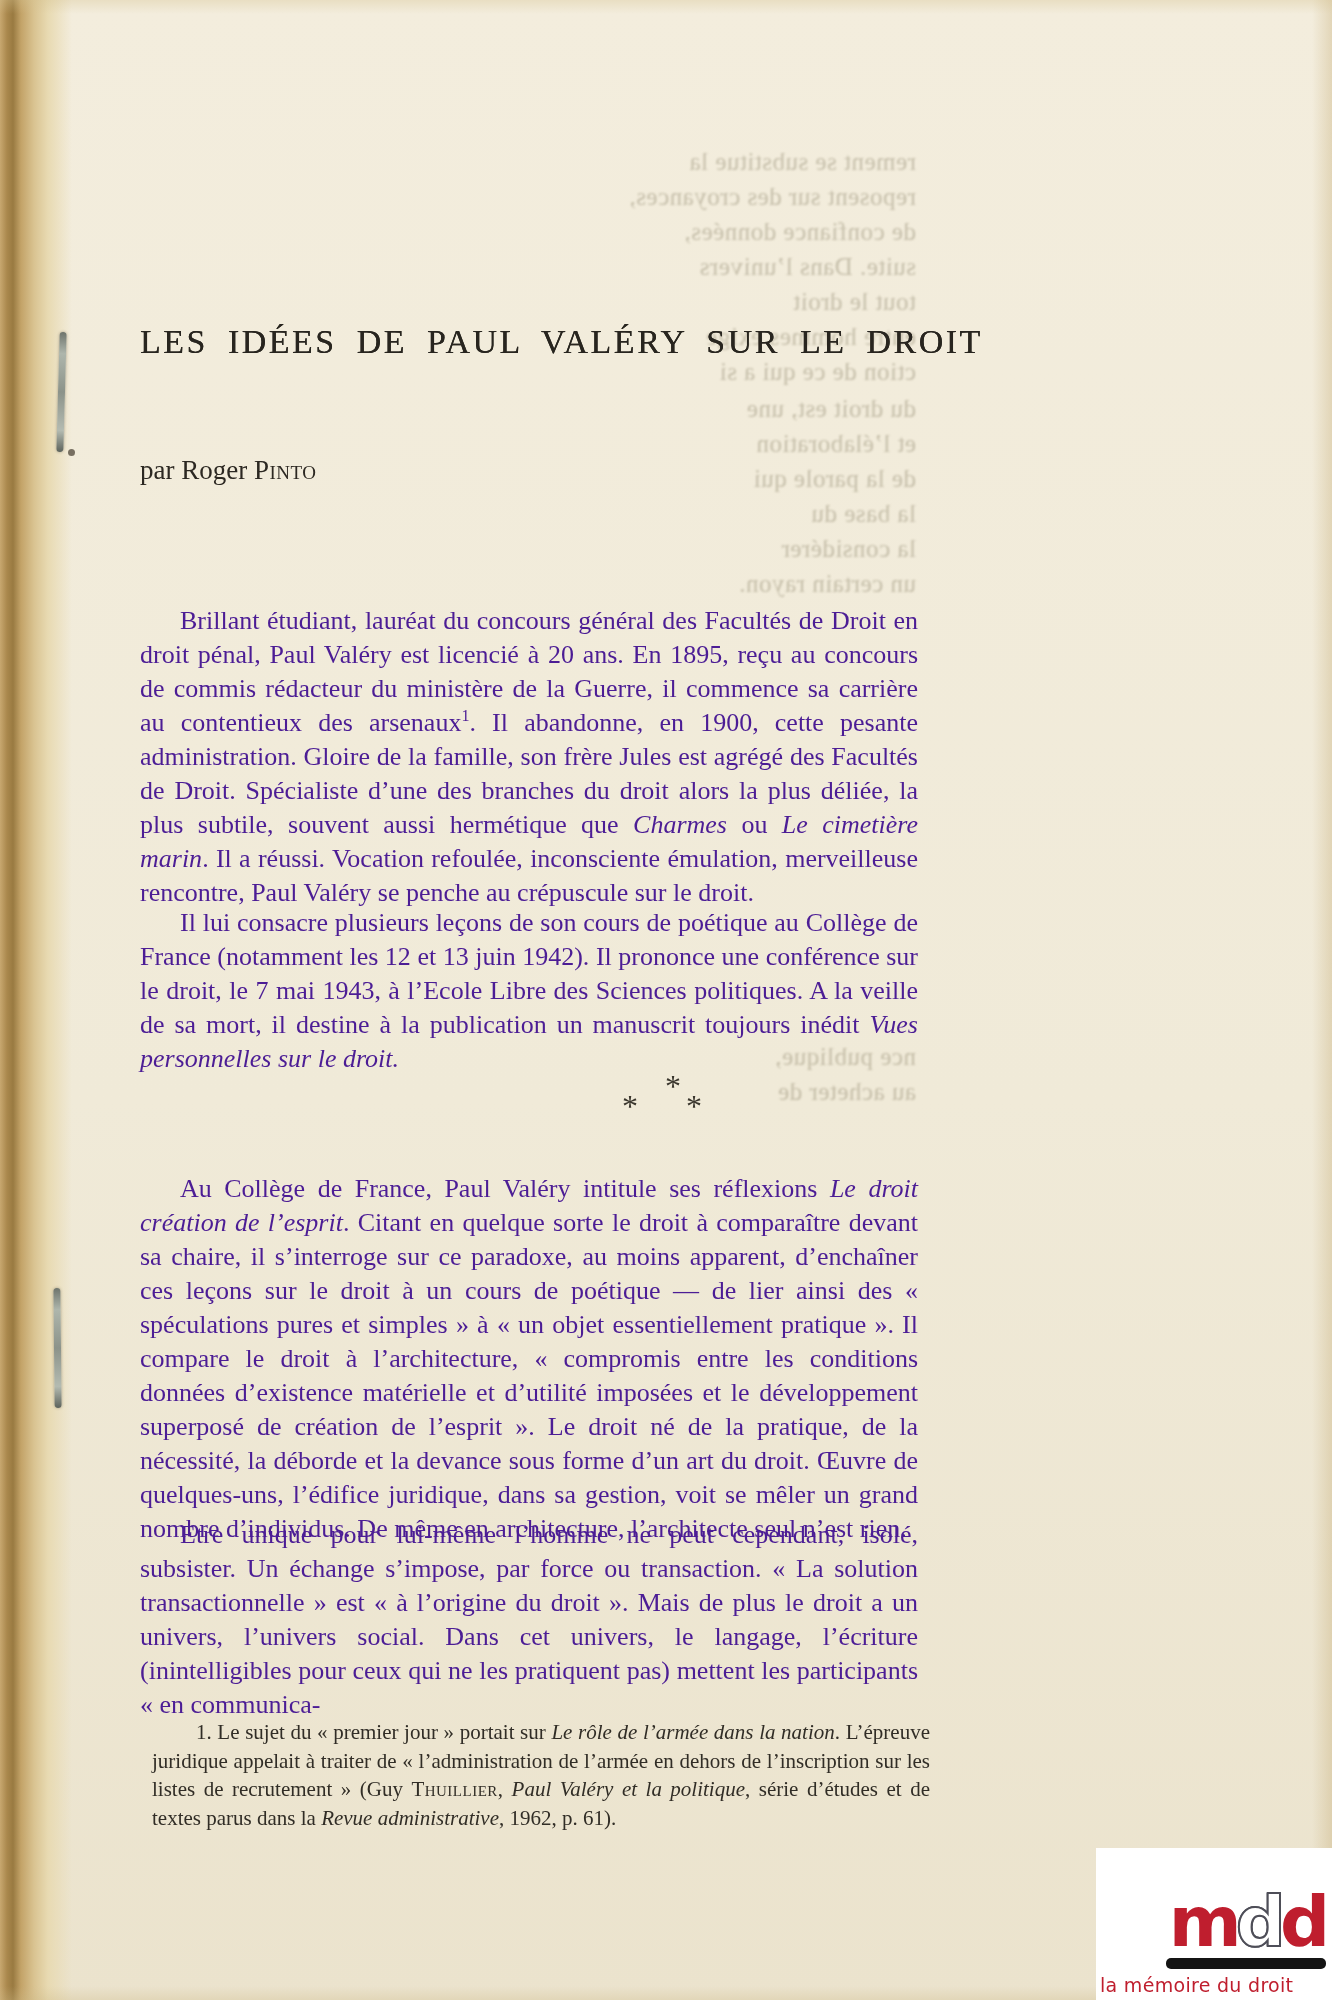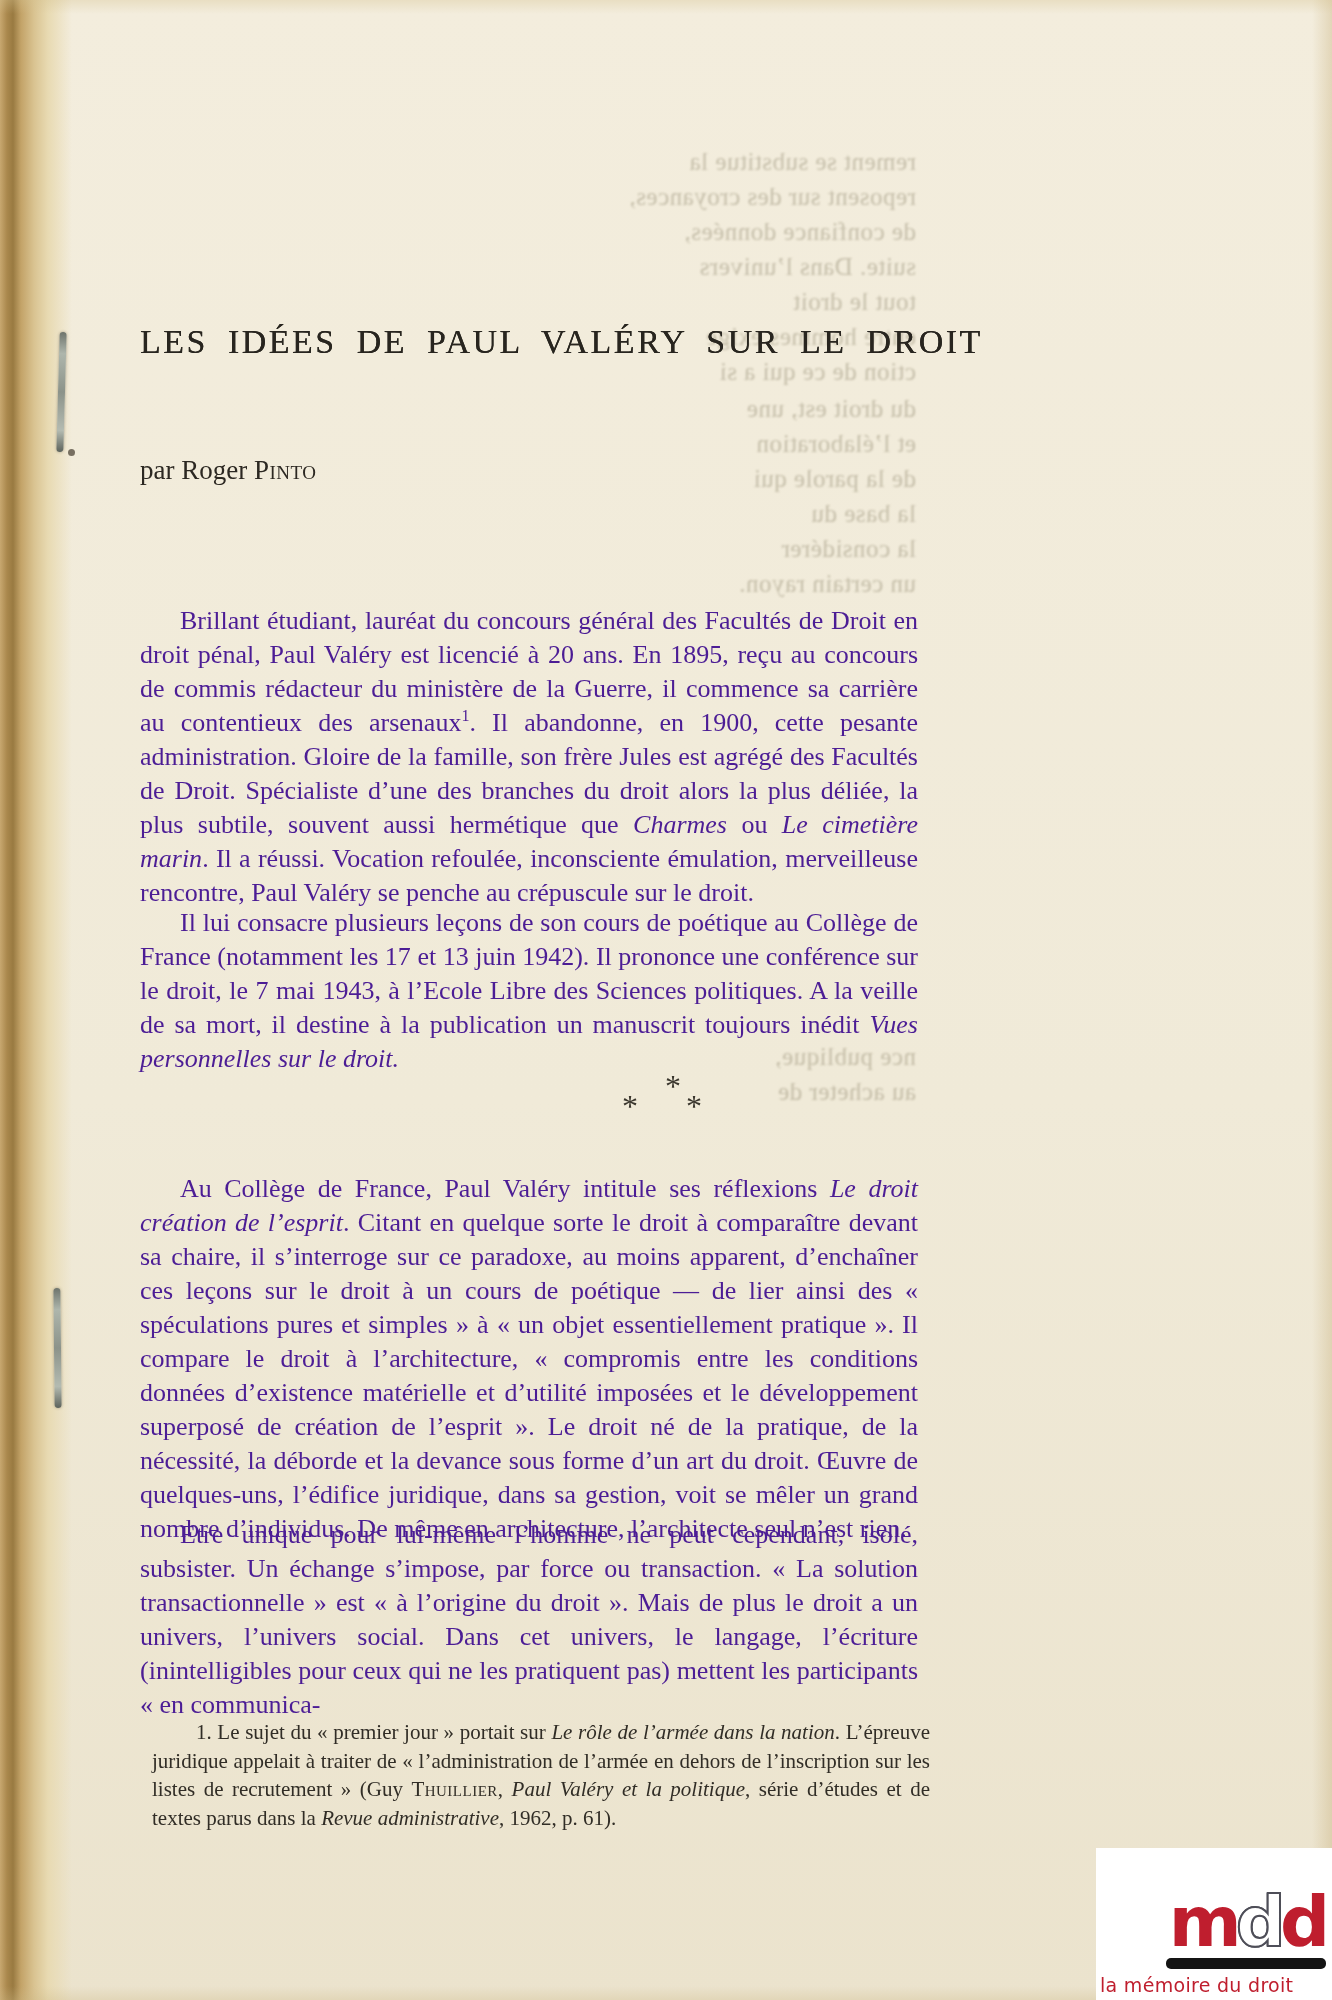--- a/index.html
+++ b/index.html
@@ -93,21 +93,21 @@
     <div class="bleed-line" style="top: 1078px;">au acheter de</div>
   </div>
 
 <div id="content">
   <h1 class="page-title">LES IDÉES DE PAUL VALÉRY SUR LE DROIT</h1>
 
   <div class="byline"><span>par Roger </span><span class="sc">Pinto</span></div>
 
 
   <p class="body-para p1"><span>Brillant étudiant, lauréat du concours général des Facultés de Droit en droit pénal, Paul Valéry est licencié à 20 ans. En 1895, reçu au concours de commis rédacteur du ministère de la Guerre, il commence sa carrière au contentieux des arsenaux</span><span class="sup">1</span><span>. Il abandonne, en 1900, cette pesante administration. Gloire de la famille, son frère Jules est agrégé des Facultés de Droit. Spécialiste d’une des branches du droit alors la plus déliée, la plus subtile, souvent aussi hermétique que </span><span class="it">Charmes</span><span> ou </span><span class="it">Le cimetière marin</span><span>. Il a réussi. Vocation refoulée, inconsciente émulation, merveilleuse rencontre, Paul Valéry se penche au crépuscule sur le droit.</span></p>
-  <p class="body-para p2"><span>Il lui consacre plusieurs leçons de son cours de poétique au Collège de France (notamment les 17 et 13 juin 1942). Il prononce une conférence sur le droit, le 7 mai 1943, à l’Ecole Libre des Sciences politiques. A la veille de sa mort, il destine à la publication un manuscrit toujours inédit </span><span class="it">Vues personnelles sur le droit.</span></p>
+  <p class="body-para p2"><span>Il lui consacre plusieurs leçons de son cours de poétique au Collège de France (notamment les 12 et 13 juin 1942). Il prononce une conférence sur le droit, le 7 mai 1943, à l’Ecole Libre des Sciences politiques. A la veille de sa mort, il destine à la publication un manuscrit toujours inédit </span><span class="it">Vues personnelles sur le droit.</span></p>
 
   <div class="asterism">
     <div class="ast-top">*</div>
     <div class="ast-bottom">* *</div>
   </div>
 
   <p class="body-para p3"><span>Au Collège de France, Paul Valéry intitule ses réflexions </span><span class="it">Le droit création de l’esprit</span><span>. Citant en quelque sorte le droit à comparaître devant sa chaire, il s’interroge sur ce paradoxe, au moins apparent, d’enchaîner ces leçons sur le droit à un cours de poétique — de lier ainsi des « spéculations pures et simples » à « un objet essentiellement pratique ». Il compare le droit à l’architecture, « compromis entre les conditions données d’existence matérielle et d’utilité imposées et le développement superposé de création de l’esprit ». Le droit né de la pratique, de la nécessité, la déborde et la devance sous forme d’un art du droit. Œuvre de quelques-uns, l’édifice juridique, dans sa gestion, voit se mêler un grand nombre d’individus. De même en architecture, l’architecte seul n’est rien.</span></p>
   <p class="body-para p4"><span>Etre unique pour lui-même l’homme ne peut cependant, isolé, subsister. Un échange s’impose, par force ou transaction. « La solution transactionnelle » est « à l’origine du droit ». Mais de plus le droit a un univers, l’univers social. Dans cet univers, le langage, l’écriture (inintelligibles pour ceux qui ne les pratiquent pas) mettent les participants « en communica-</span></p>
 
   <p class="footnote"><span>1. Le sujet du « premier jour » portait sur </span><span class="it">Le rôle de l’armée dans la nation</span><span>. L’épreuve juridique appelait à traiter de « l’administration de l’armée en dehors de l’inscription sur les listes de recrutement » (Guy </span><span class="sc">Thuillier</span><span>, </span><span class="it">Paul Valéry et la politique</span><span>, série d’études et de textes parus dans la </span><span class="it">Revue administrative</span><span>, 1962, p. 61).</span></p>

